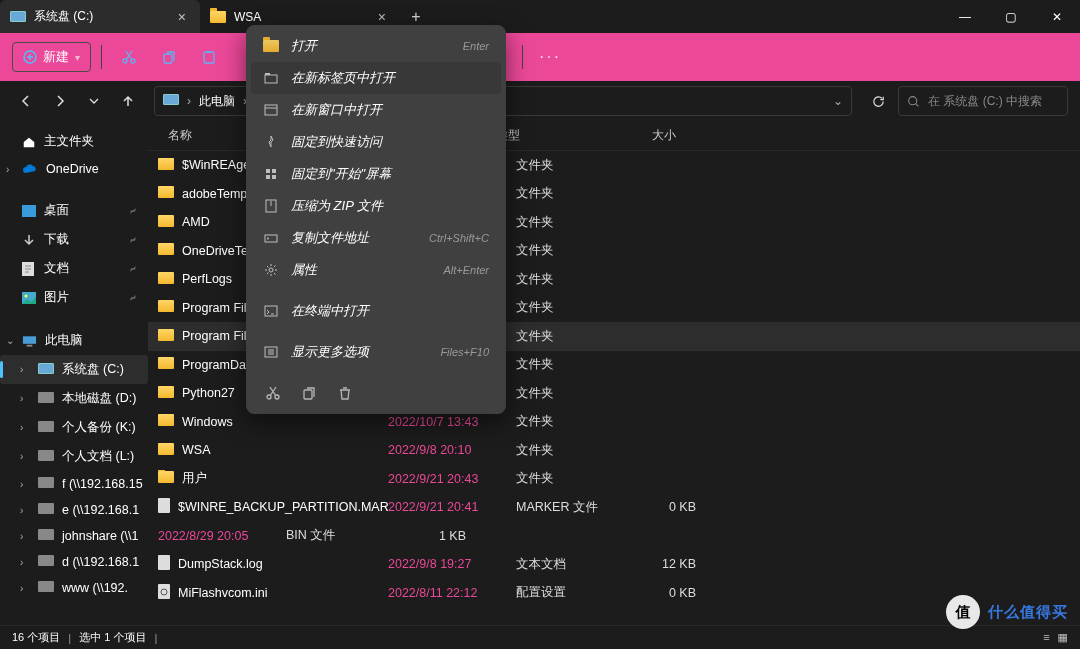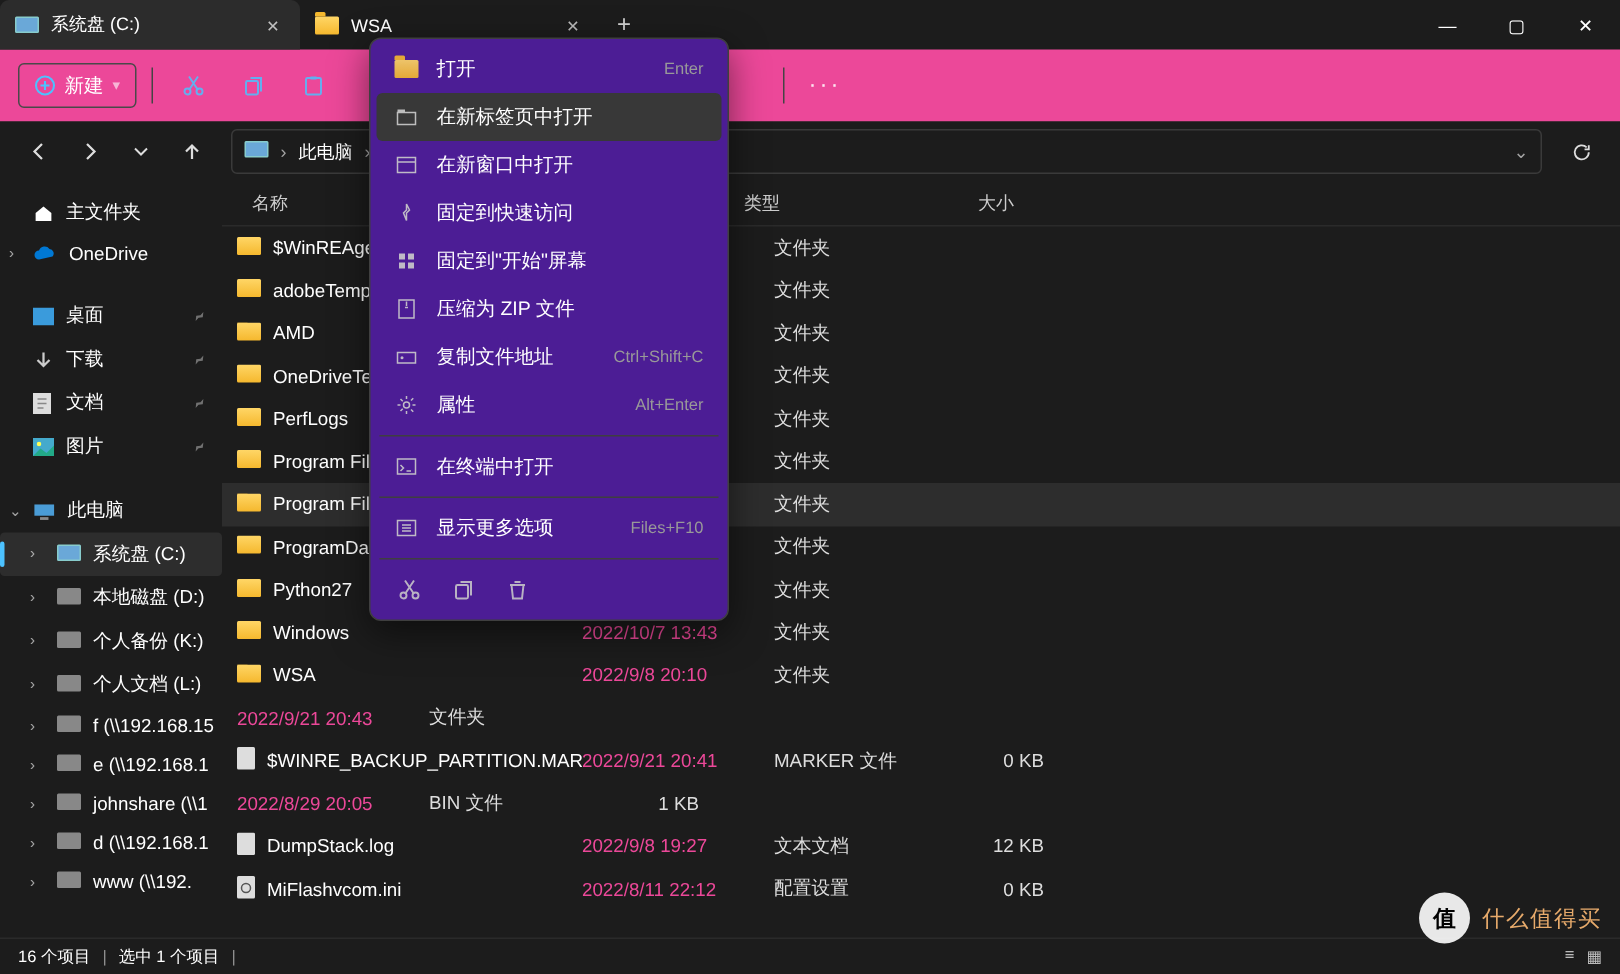--- a/index.html
+++ b/index.html
@@ -42,38 +42,38 @@
 .row { display: flex; align-items: center; height: 28.5px; padding-left: 10px; font-size: 12.5px; }
 .row.selected { background: #2d2d2d; }
 .row .fname { display: flex; align-items: center; gap: 8px; width: 230px; white-space: nowrap; overflow: hidden; }
 .row .fdate { width: 128px; color: #ec4899; }
 .row .ftype { width: 110px; color: #ddd; }
 .row .fsize { width: 70px; text-align: right; color: #ddd; }
 .status { position: absolute; bottom: 0; left: 0; right: 0; height: 24px; display: flex; align-items: center; padding: 0 12px; gap: 8px; font-size: 11px; background: #1c1c1c; border-top: 1px solid #2a2a2a; }
 .status .sep { opacity: 0.5; }
 .status .views { margin-left: auto; display: flex; gap: 8px; opacity: 0.7; }
 
-.ctx-menu { position: absolute; left: 246px; top: 25px; width: 240px; background: #4c1d95; border: 1px solid #3f3f3f; border-radius: 8px; box-shadow: 0 8px 24px rgba(0,0,0,0.5); overflow: hidden; padding: 4px; z-index: 100; }
+.ctx-menu { position: absolute; left: 246px; top: 25px; width: 260px; background: #404040; border: 1px solid #3f3f3f; border-radius: 8px; box-shadow: 0 8px 24px rgba(0,0,0,0.5); overflow: hidden; padding: 4px; z-index: 100; font-style: italic; }
 .ctx-item { display: flex; align-items: center; gap: 12px; padding: 7px 12px; border-radius: 4px; font-size: 13px; }
 .ctx-item.hl { background: #383838; }
 .ctx-item .ci { width: 16px; display: flex; justify-content: center; opacity: 0.9; }
 .ctx-item .short { margin-left: auto; color: #999; font-size: 11px; }
 .ctx-sep { height: 1px; background: #3f3f3f; margin: 4px 2px; }
 .ctx-bottom { display: flex; justify-content: flex-start; gap: 20px; padding: 8px 14px; }
 .ctx-bottom > div { opacity: 0.85; }
 
 .folder-icon { width: 16px; height: 12px; background: linear-gradient(#ffd666,#f5b82e); border-radius: 1px; position: relative; display: inline-block; }
 .folder-icon::before { content: ""; position: absolute; top: -3px; left: 0; width: 7px; height: 3px; background: #f5b82e; border-radius: 1px 1px 0 0; }
 .file-icon { width: 12px; height: 15px; background: #ddd; border-radius: 1px; position: relative; display: inline-block; }
 .drive-icon { width: 16px; height: 11px; background: #6aa8d8; border: 1px solid #8cc; border-radius: 1px; display: inline-block; }
 .hdd-icon { width: 16px; height: 11px; background: #888; border-radius: 1px; display: inline-block; }
 
 .watermark { position: absolute; right: 12px; bottom: 20px; display: flex; align-items: center; gap: 8px; opacity: 0.9; z-index: 200; }
 .watermark .circ { width: 34px; height: 34px; border-radius: 50%; background: #fff; color: #000; display: flex; align-items: center; justify-content: center; font-size: 15px; font-weight: bold; }
-.watermark .txt { font-size: 15px; font-weight: 400; letter-spacing: 1px; color: #fdba74; }
+.watermark .txt { font-size: 15px; font-weight: 700; letter-spacing: 1px; color: #3b82f6; }
 svg { display: block; }
 </style>
 </head>
 <body>
 
 <div class="titlebar">
   <div class="tab active">
     <span class="tab-icon">
         <span class="drive-icon"></span>
       </span>
@@ -155,20 +155,27 @@
     <span class="crumb">此电脑</span>
     <span class="crumb-sep">›</span>
     <span class="crumb">系统盘</span>
     <span style="margin-left:auto;opacity:.6">⌄</span>
   </div>
   <div class="nv-btn">
       <svg width="15" height="15" viewBox="0 0 16 16">
         <path d="M13 8a5 5 0 1 1-1.5-3.5M13 3v3h-3" fill="none" stroke="#fff" stroke-width="1.3"></path>
       </svg>
     </div>
+  <div class="search">
+    <svg width="13" height="13" viewBox="0 0 16 16">
+        <circle cx="7" cy="7" r="5" fill="none" stroke="#888" stroke-width="1.3"></circle>
+        <path d="M11 11l3 3" stroke="#888" stroke-width="1.3"></path>
+      </svg>
+    <span>在 系统盘 (C:) 中搜索</span>
+  </div>
 </div>
 
 <div class="main">
   <div class="sidebar">
     <div class="side-item">
       <svg width="14" height="14" viewBox="0 0 16 16">
           <path d="M2 8l6-5 6 5v6H2z" fill="#fff"></path>
         </svg>
       <span>主文件夹</span>
     </div>
@@ -396,20 +403,24 @@
         <div class="row">
           <div class="fname">
             <span><span class="folder-icon"></span></span>
             <span>WSA</span>
           </div>
           <div class="fdate">2022/9/8 20:10</div>
           <div class="ftype">文件夹</div>
           <div class="fsize"></div>
         </div>
         <div class="row">
+          <div class="fname">
+            <span><span class="folder-icon"></span></span>
+            <span>用户</span>
+          </div>
           <div class="fdate">2022/9/21 20:43</div>
           <div class="ftype">文件夹</div>
           <div class="fsize"></div>
         </div>
         <div class="row">
           <div class="fname">
             <span><span class="file-icon"></span></span>
             <span>$WINRE_BACKUP_PARTITION.MARKER</span>
           </div>
           <div class="fdate">2022/9/21 20:41</div>

